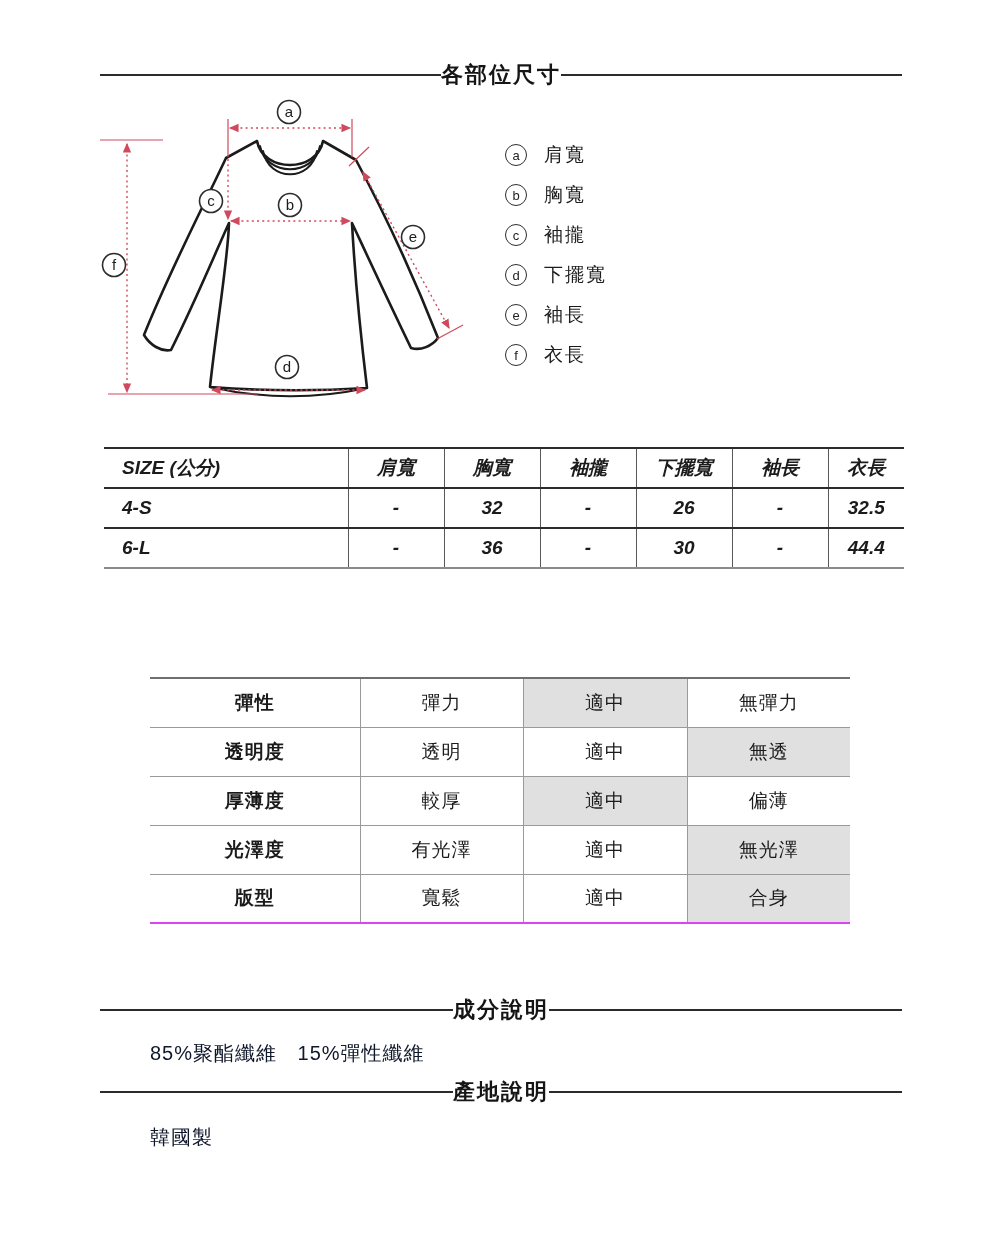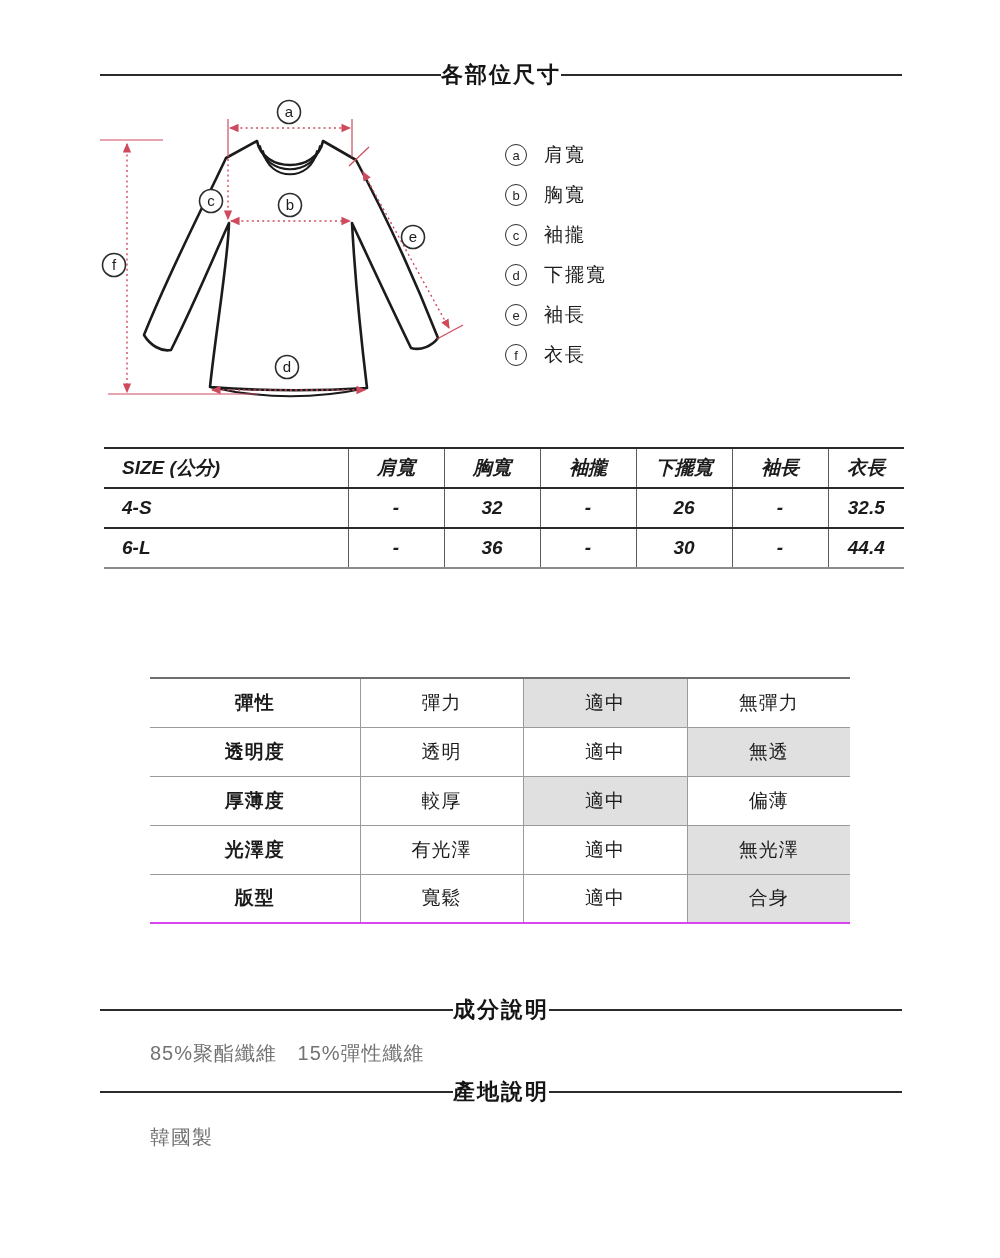--- a/index.html
+++ b/index.html
@@ -43,21 +43,21 @@
     border:1px solid #9a9a9a; color:#1b1b1b; }
   .index-table th { font-weight:700; letter-spacing:1px; }
   .index-table td { font-weight:400; letter-spacing:1px; }
   .index-table tr > *:first-child { border-left:none; }
   .index-table tr > *:last-child { border-right:none; }
   .index-table tr:first-child > * { border-top:2px solid #6f6f6f; }
   .index-table tr:last-child > * { border-bottom:2px solid #d946ef; }
   .index-table td.hl { background:var(--hl); }
 
   
-  .content-line { position:absolute; left:150px; font-size:20px; font-weight:400; color:#737373; letter-spacing:1px; }
+  .content-line { position:absolute; left:150px; font-size:20px; font-weight:400; color:#0f172a; letter-spacing:1px; }
   .content-line span + span { margin-left:14px; }
 </style>
 </head>
 <body>
 
 <div class="page">
 
   <div class="sec-head" style="top:60px">
     <span class="rule"></span>
     <span class="sec-title">各部位尺寸</span>

